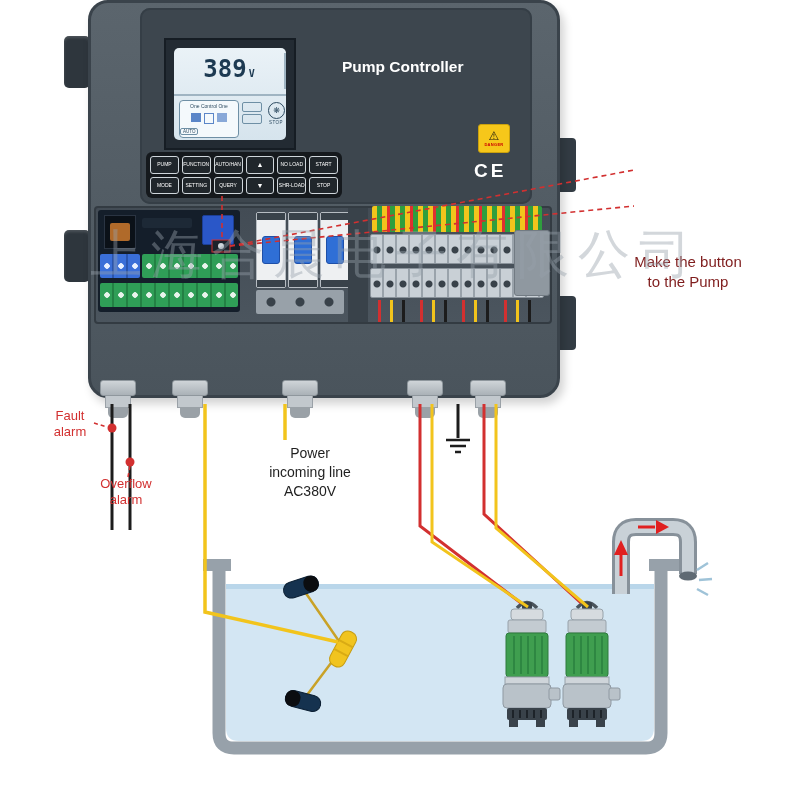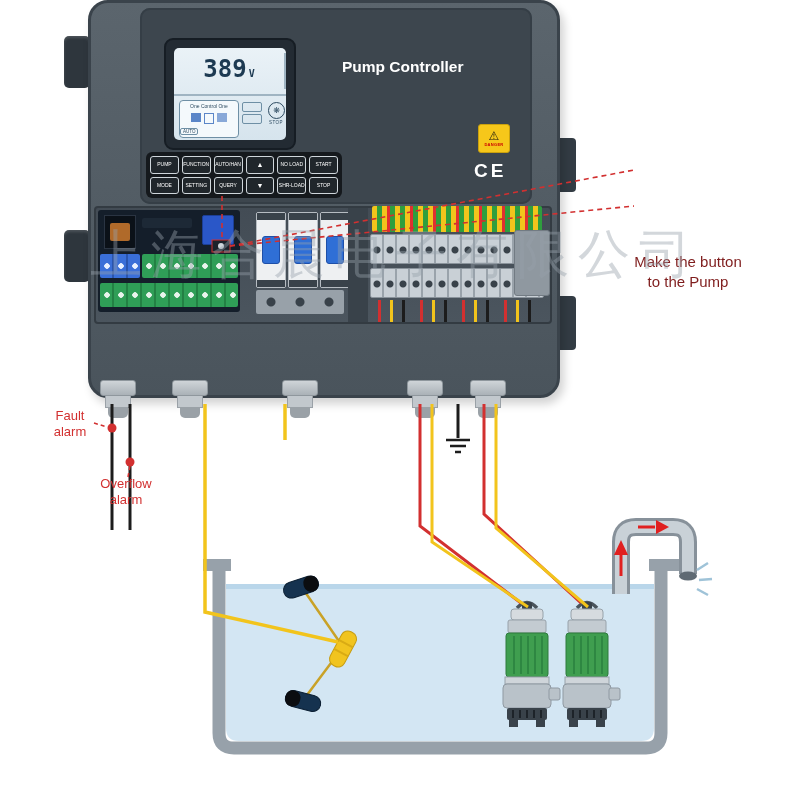--- a/index.html
+++ b/index.html
@@ -7,21 +7,21 @@
   .abs{position:absolute}
 
   
   .hinge{width:26px;height:52px;background:#2e363d;border-radius:5px;box-shadow:inset 0 2px 3px rgba(255,255,255,.15)}
   .clip{width:22px;height:54px;background:#333c44;border-radius:4px}
   #box{left:88px;top:0;width:472px;height:398px;background:linear-gradient(180deg,#5b656d,#4a545c);
        border:3px solid #3a434b;border-radius:20px;box-sizing:border-box;box-shadow:4px 6px 10px rgba(0,0,0,.18)}
   #panel{left:140px;top:8px;width:392px;height:196px;background:#3d464e;border-radius:10px;box-shadow:inset 0 0 0 2px #353e46}
 
   
-  #lcd{left:164px;top:38px;width:132px;height:112px;background:#232b33;border:2px solid #161d24;border-radius:9px;box-sizing:border-box}
+  #lcd{left:164px;top:38px;width:132px;height:112px;background:#232b33;border:2px solid #161d24;border-radius:0;box-sizing:border-box}
   .lcd-screen{position:absolute;inset:8px;background:linear-gradient(180deg,#eaf2f7,#d6e4ed);border-radius:5px;overflow:hidden}
   .lcd-top{position:absolute;left:0;top:0;right:0;height:46px;border-bottom:2px solid #9fb4c2;display:flex}
   .lcd-half{flex:1;display:flex;align-items:baseline;justify-content:center;padding-top:7px;font-family:"DejaVu Sans Mono",monospace;color:#1d3a52}
   .lcd-num{font-size:24px;font-weight:bold}
   .lcd-unit{font-size:10px;margin-left:2px;font-weight:bold}
   .lcd-div{width:2px;background:#9fb4c2;margin:5px 0}
   .lcd-bottom{position:absolute;left:2px;top:50px;right:2px;bottom:2px}
   .mini-panel{position:absolute;left:3px;top:2px;width:58px;height:36px;border:1px solid #6e8fa5;border-radius:4px;background:#f4f9fc;text-align:center}
   .mini-title{font-size:5px;color:#2c4a60;padding-top:2px}
   .mini-icons{display:flex;gap:3px;justify-content:center;margin-top:4px}
@@ -353,20 +353,25 @@
   </svg>
 
   <div class="abs red-note" id="fault">
     <div>Fault</div>
     <div>alarm</div>
   </div>
   <div class="abs red-note" id="overflow">
     <div>Overflow</div>
     <div>alarm</div>
   </div>
+  <div class="abs dark-note" id="power">
+    <div>Power</div>
+    <div>incoming line</div>
+    <div>AC380V</div>
+  </div>
 
 
   <div class="abs" id="note">
     <div>Make the button</div>
     <div>to the Pump</div>
   </div>
 
   <div class="abs" id="watermark">上海合晨电子有限公司</div>
 
 </div>

